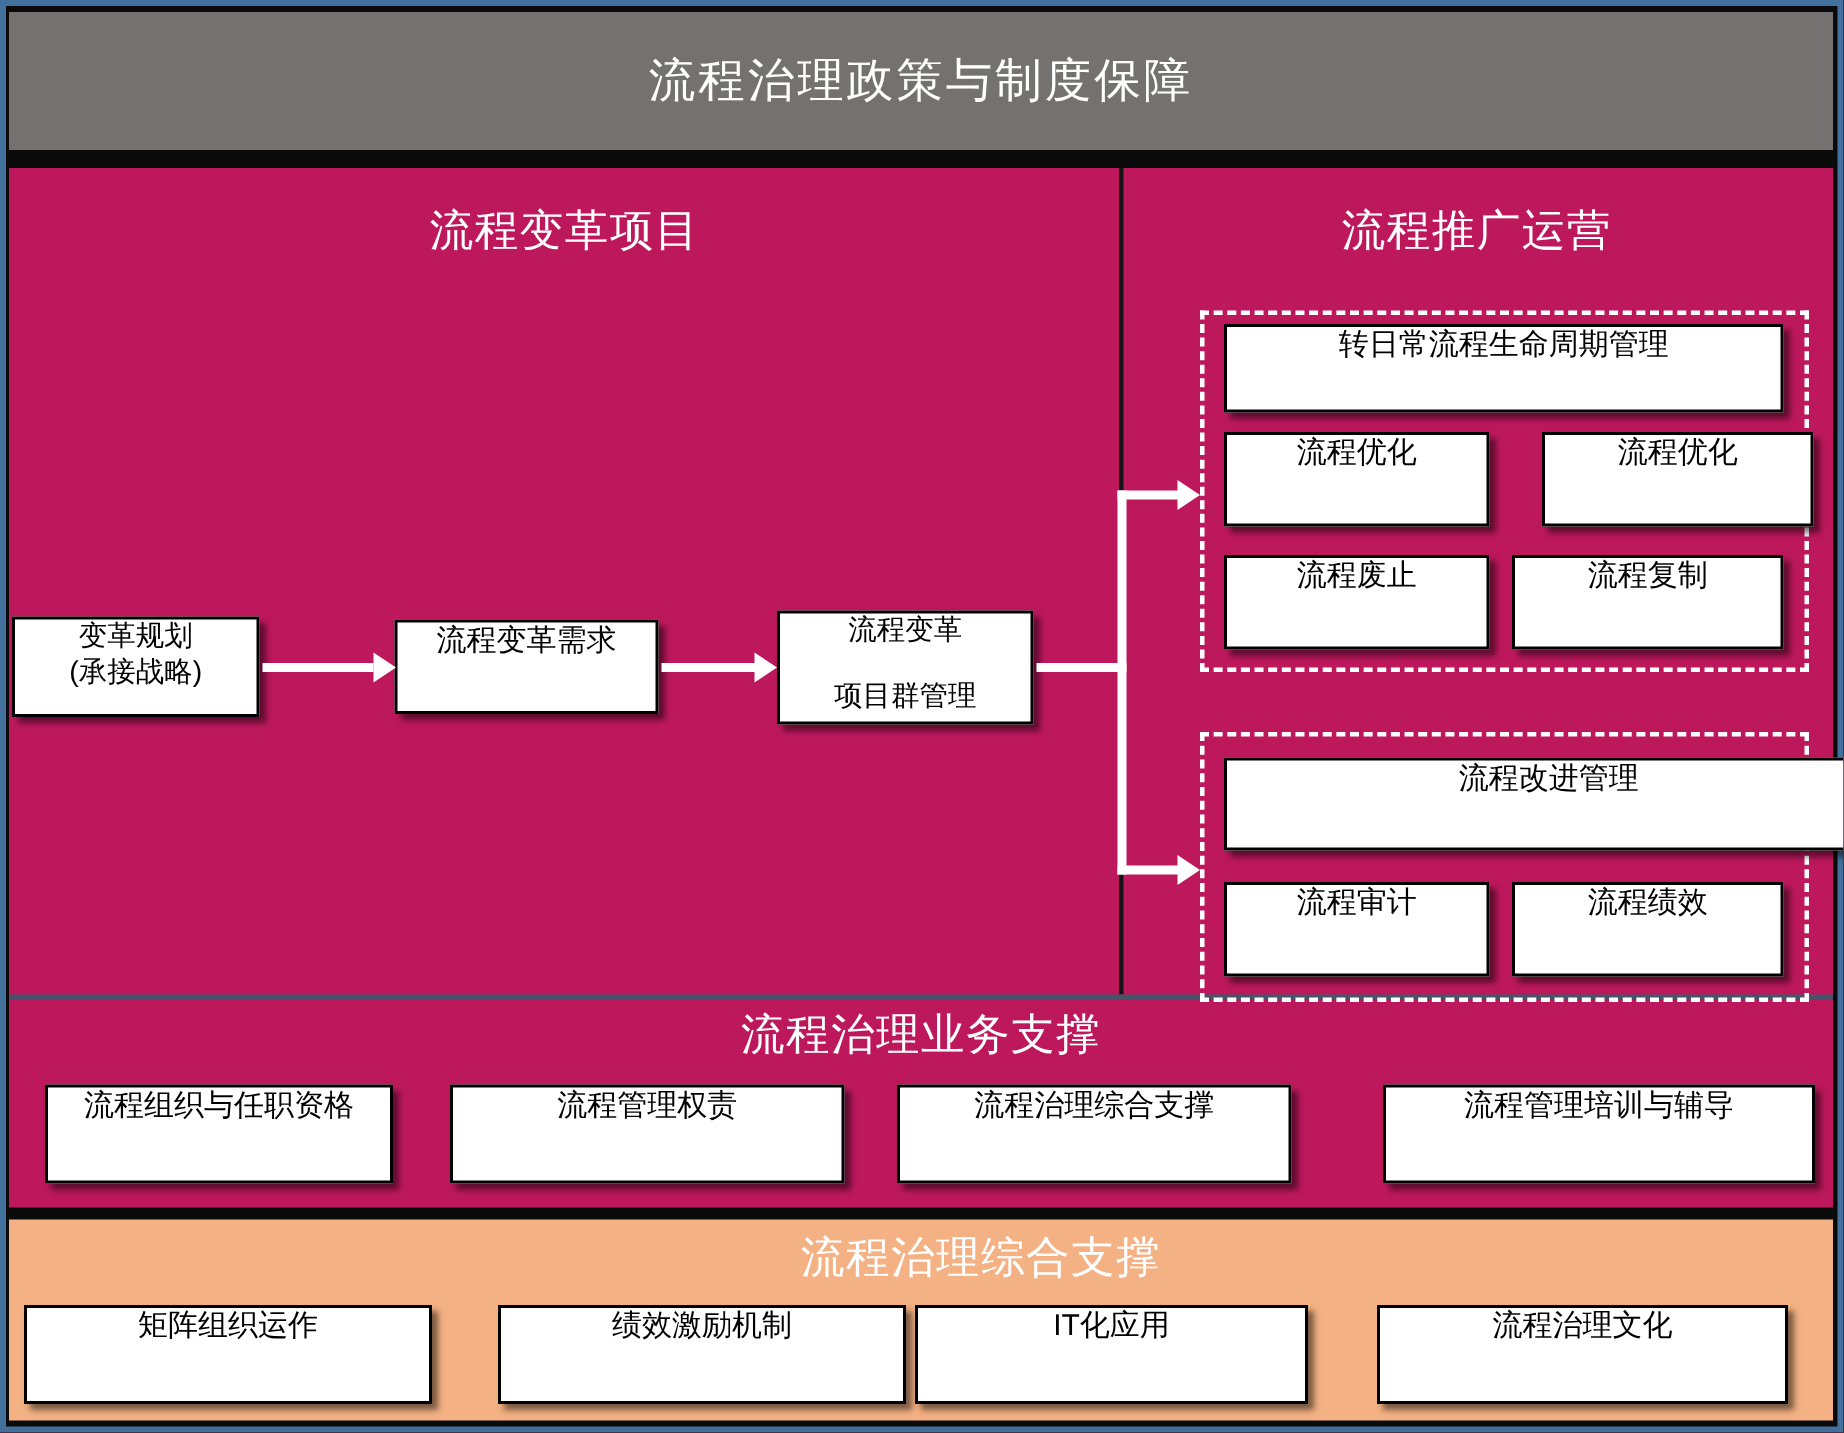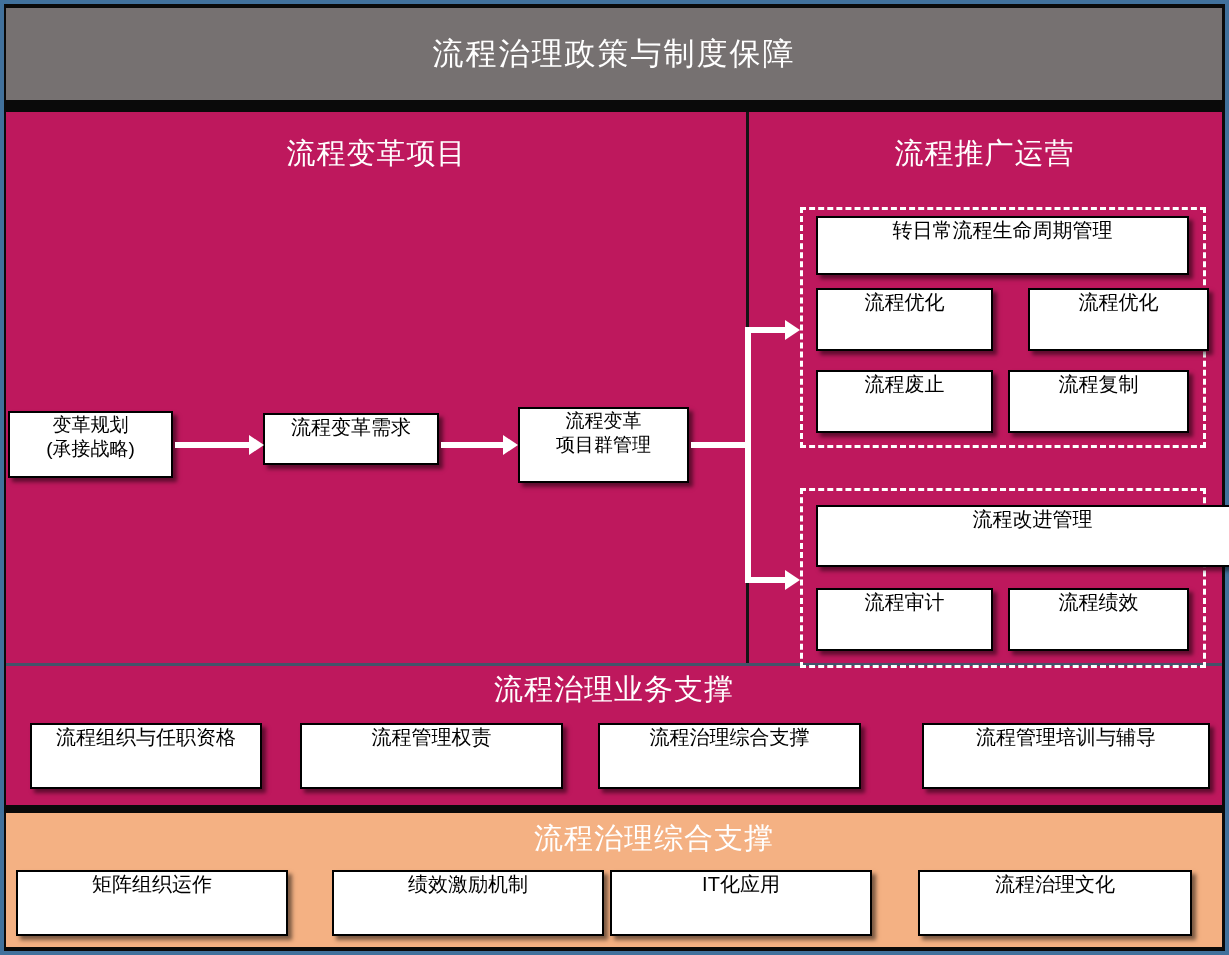--- a/index.html
+++ b/index.html
@@ -49,24 +49,24 @@
   <div class="section main">
     <div class="vdivider"></div>
 
     <div class="col-title left-title">流程变革项目</div>
     <div class="col-title right-title">流程推广运营</div>
 
     <div class="wbox small" style="left:2px; top:299px; width:165px; height:67px;">
       <span>变革规划</span>
       <span>(承接战略)</span>
     </div>
-    <div class="wbox" style="left:257px; top:301px; width:176px; height:52px;">
+    <div class="wbox" style="left:257px; top:301px; width:176px; height:63px;">
       <span>流程变革需求</span>
     </div>
-    <div class="wbox small" style="left:512px; top:295px; width:171px; height:76px;">
+    <div class="wbox small" style="left:512px; top:295px; width:171px; height:76px;gap:20px;">
       <span>流程变革</span>
       <span>项目群管理</span>
     </div>
 
     <div class="hline" style="left:169px; top:330px; width:74px;"></div>
     <div class="arrowhead" style="left:243px; top:323px;"></div>
     <div class="hline" style="left:435px; top:330px; width:63px;"></div>
     <div class="arrowhead" style="left:497px; top:323px;"></div>
     <div class="hline" style="left:685px; top:330px; width:60px;"></div>
     <div class="vline" style="left:739px; top:215px; height:256px;"></div>

